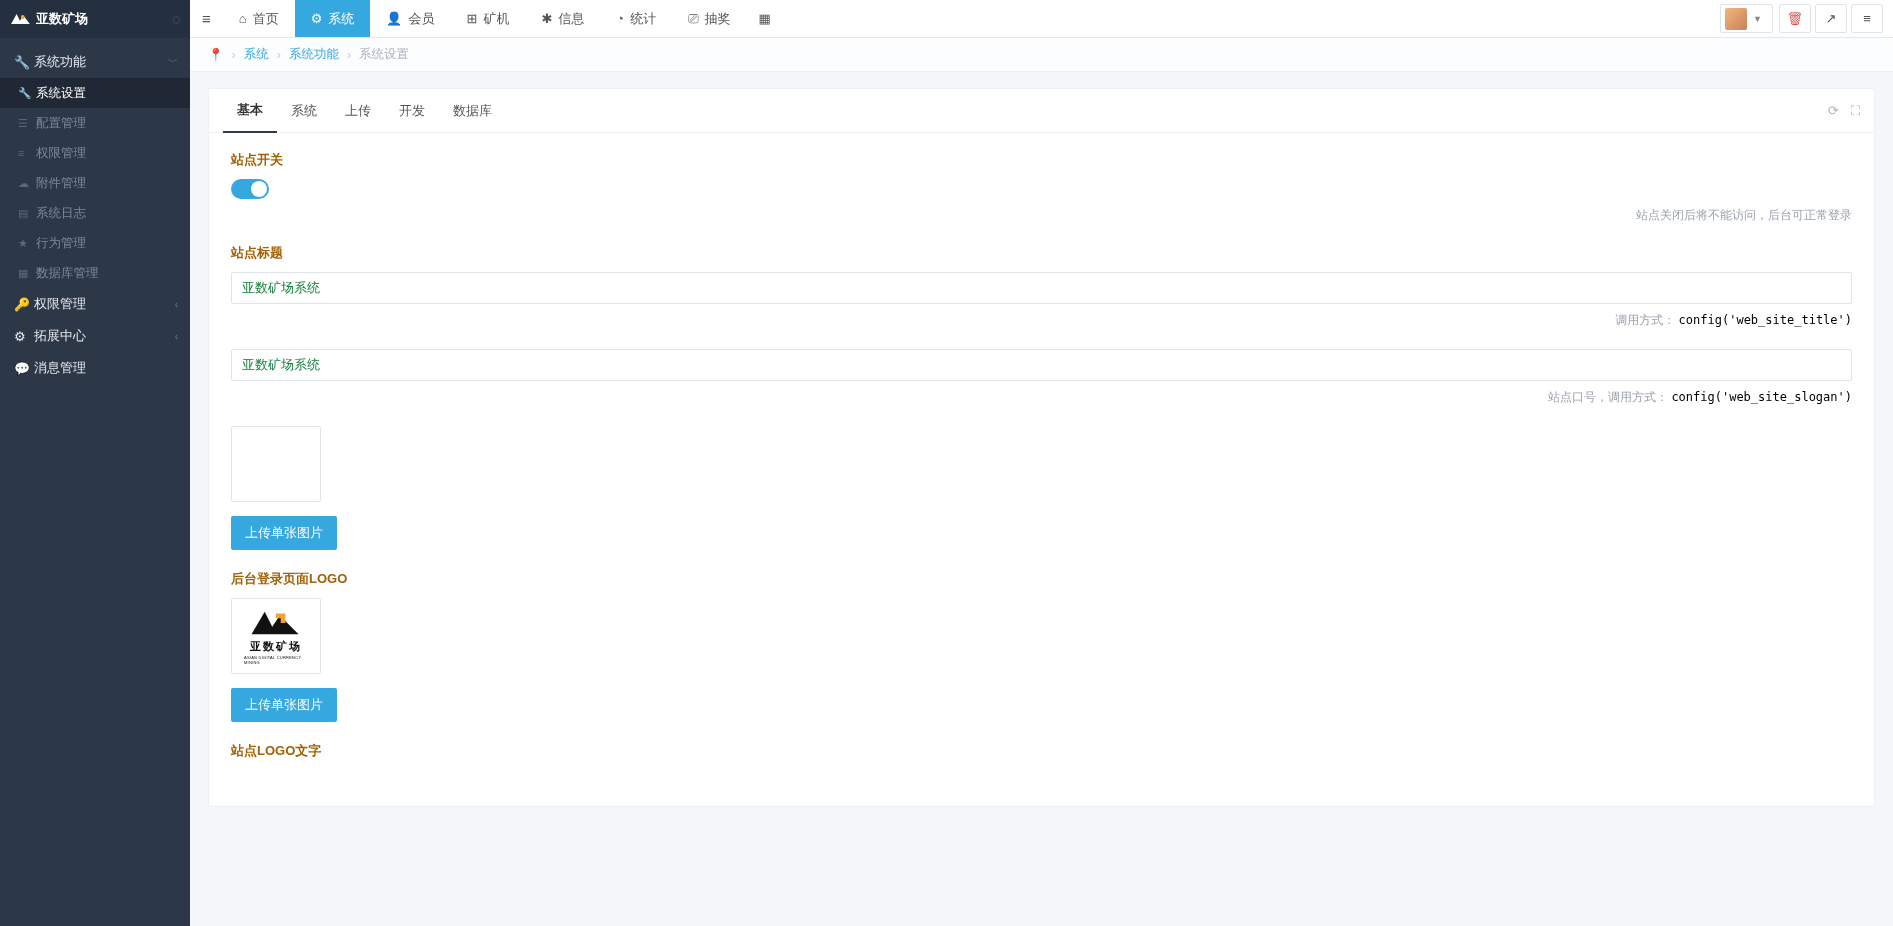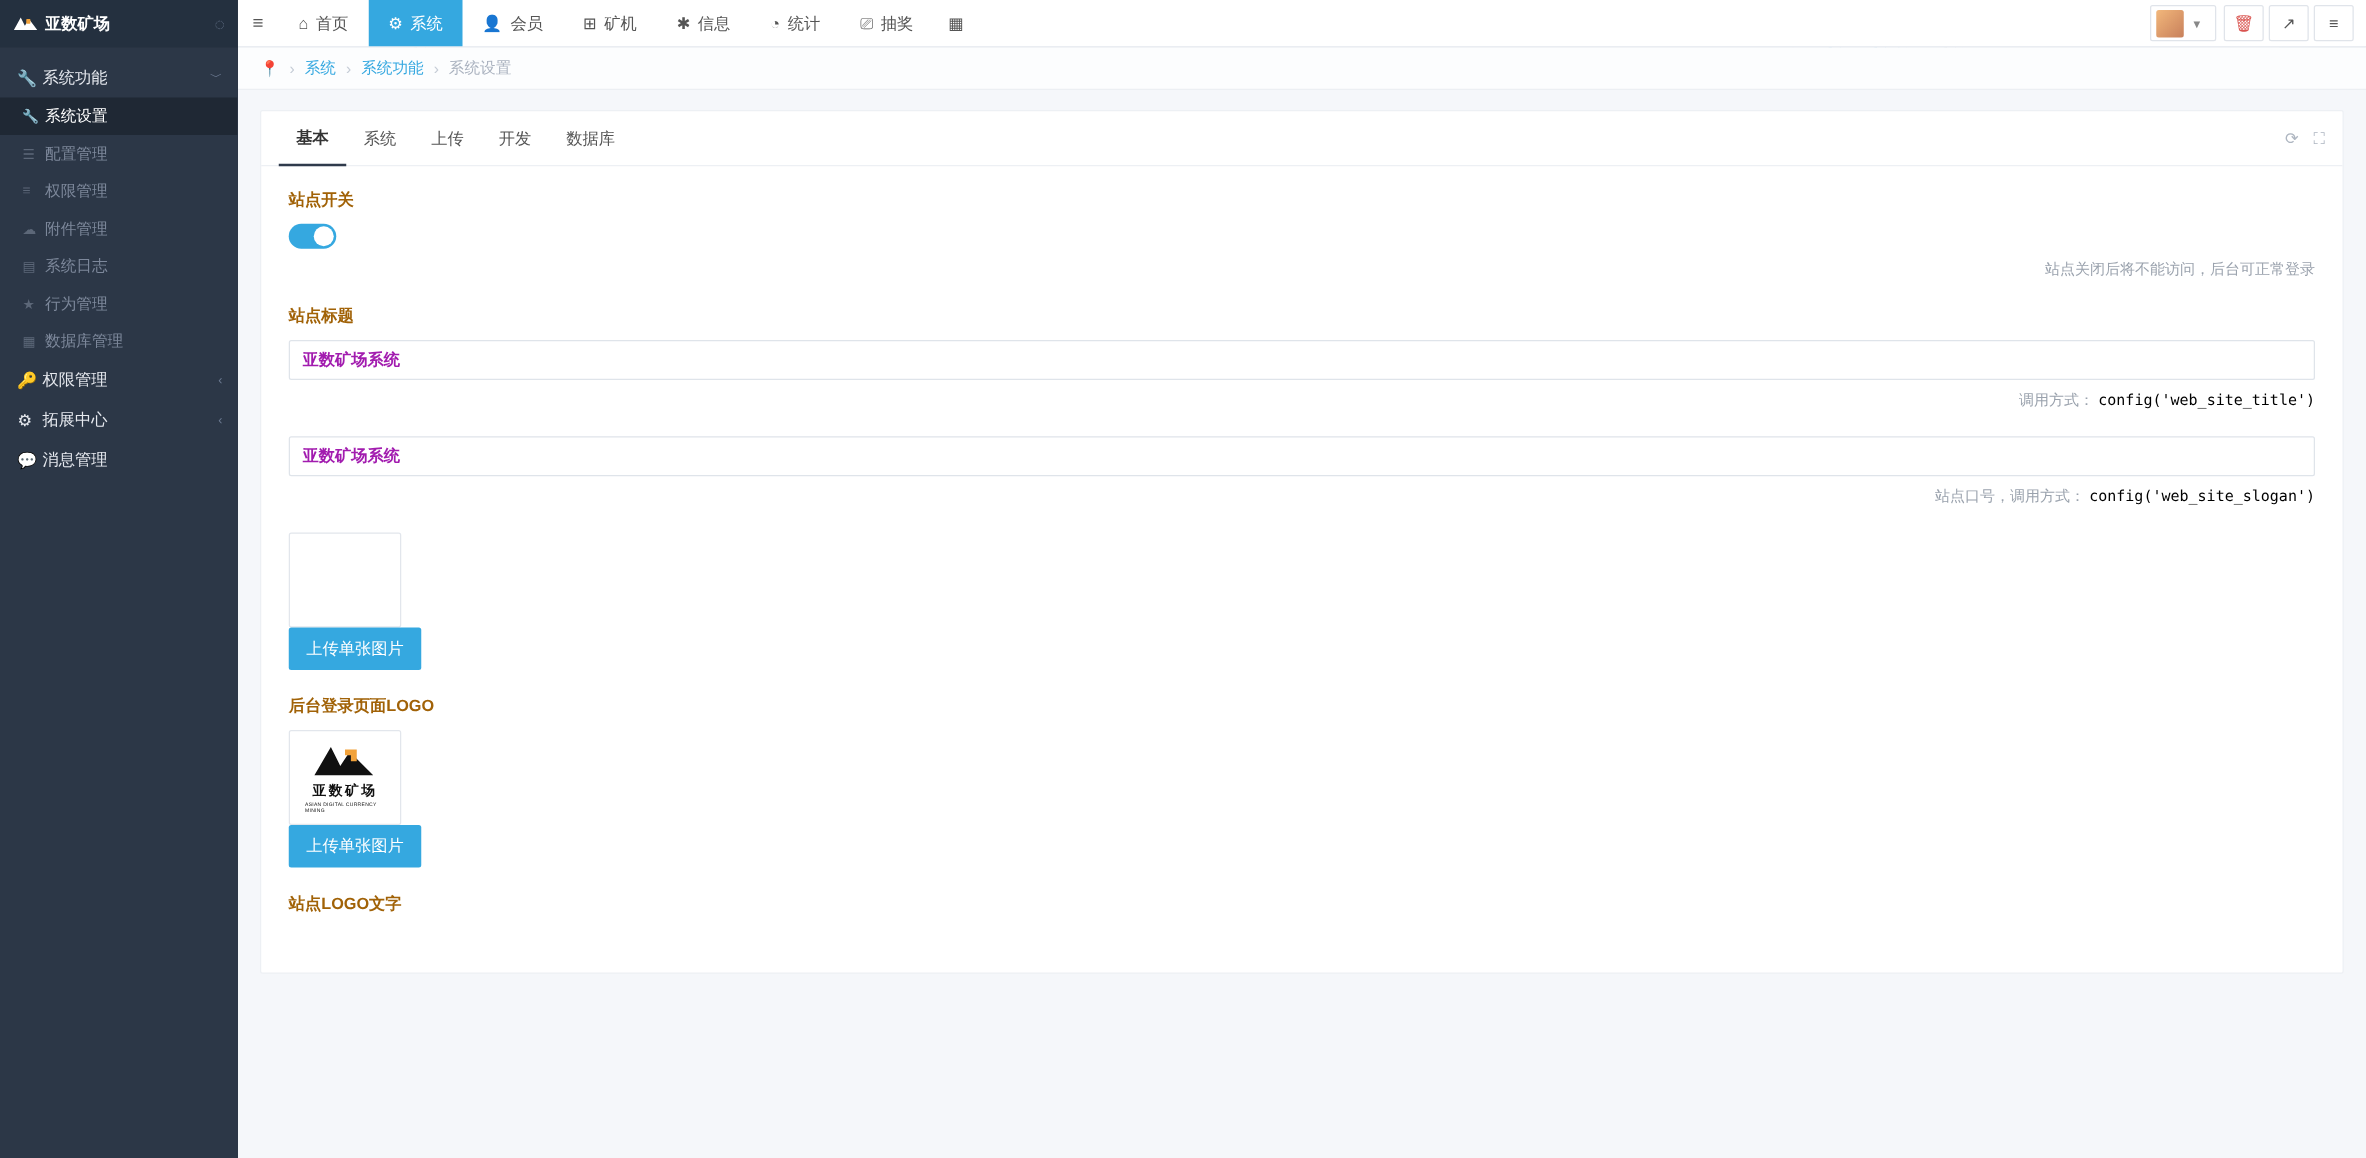--- a/index.html
+++ b/index.html
@@ -46,32 +46,32 @@
 .ctab { padding:0 14px; height:44px; display:flex; align-items:center; color:#555; font-size:13px; cursor:pointer; }
 .ctab.active { color:#333; font-weight:600; border-bottom:2px solid #2f3a4b; margin-bottom:-1px; }
 .card-tools { margin-left:auto; display:flex; gap:12px; color:#aeb6c1; }
 .card-tools span { cursor:pointer; }
 
 .card-body { padding:18px 22px 26px; }
 .form-group { margin-bottom:20px; }
 .f-label { font-size:13px; color:#a16207; font-weight:600; margin-bottom:10px; display:block; }
 .f-help { font-size:12px; color:#9aa2ad; margin-top:8px;text-align:right; }
 .f-help code, .code { font-family:Consolas,Menlo,monospace; color:#000000; font-size:12px; }
-.f-input { width:100%; height:32px; border:1px solid #dfe4ea; border-radius:2px; padding:0 10px; font-size:13px; color:#a21caf; outline:none;font-weight:bold; }
+.f-input { width:100%; height:32px; border:1px solid #dfe4ea; border-radius:2px; padding:0 10px; font-size:13px; color:#15803d; outline:none; }
 
 .switch { width:38px; height:20px; background:#35a8e0; border-radius:20px; position:relative; cursor:pointer; }
 .switch::after { content:""; position:absolute; right:2px; top:2px; width:16px; height:16px; background:#fff; border-radius:50%; }
 
 .img-box { width:90px; height:76px; border:1px solid #e2e6ec; border-radius:2px; background:#fff; display:flex; align-items:center; justify-content:center; overflow:hidden; }
 .img-logo { width:80px; height:60px; display:flex; flex-direction:column; align-items:center; justify-content:center; }
 .img-logo svg { width:60px; height:34px; }
 .img-logo .cn { font-size:11px; font-weight:bold; color:#111; letter-spacing:2px; margin-top:1px; }
 .img-logo .en { font-size:5px; color:#111; letter-spacing:0.3px; transform:scale(0.8); }
 
-.btn-primary { display:inline-flex; align-items:center; height:34px; padding:0 14px; background:#35a8e0; color:#fff; border:none; border-radius:2px; font-size:13px; cursor:pointer; }
+.btn-primary { display:inline-flex; align-items:center; height:34px; padding:0 14px; background:#35a8e0; color:#fff; border:none; border-radius:2px; font-size:13px; cursor:pointer; margin-top:14px; }
 
 
 .uic { font-style:normal; }
 </style>
 </head>
 <body>
 
 <div class="sidebar">
   <div class="logo-bar">
     <span class="logo-txt">

